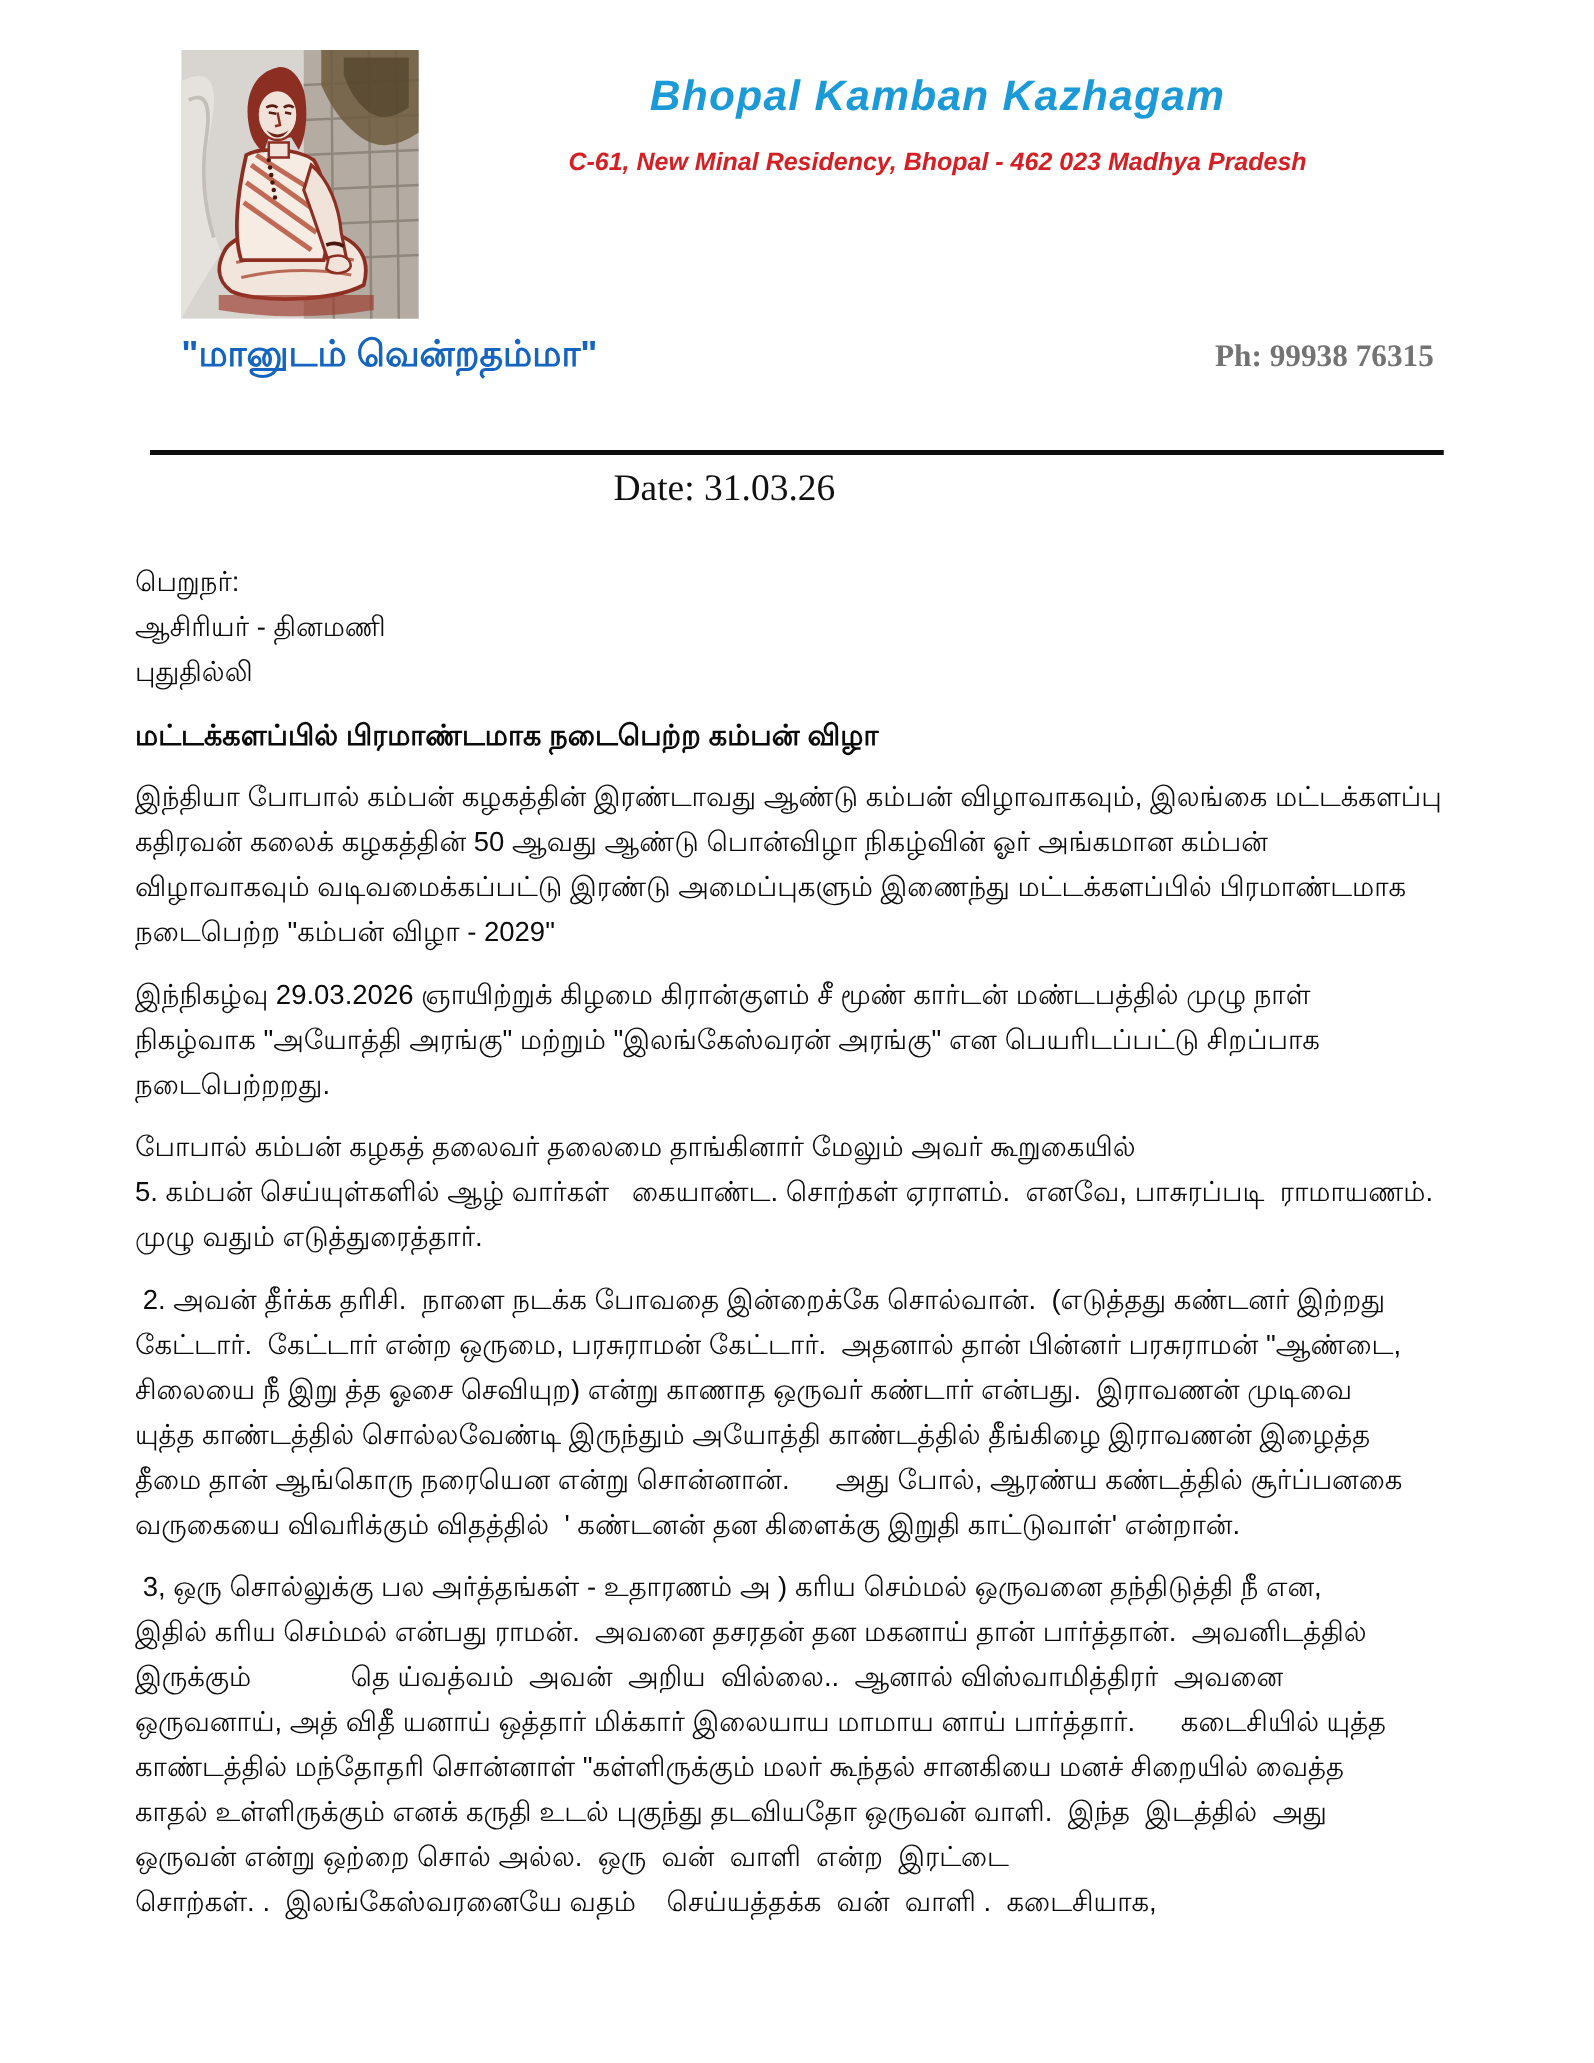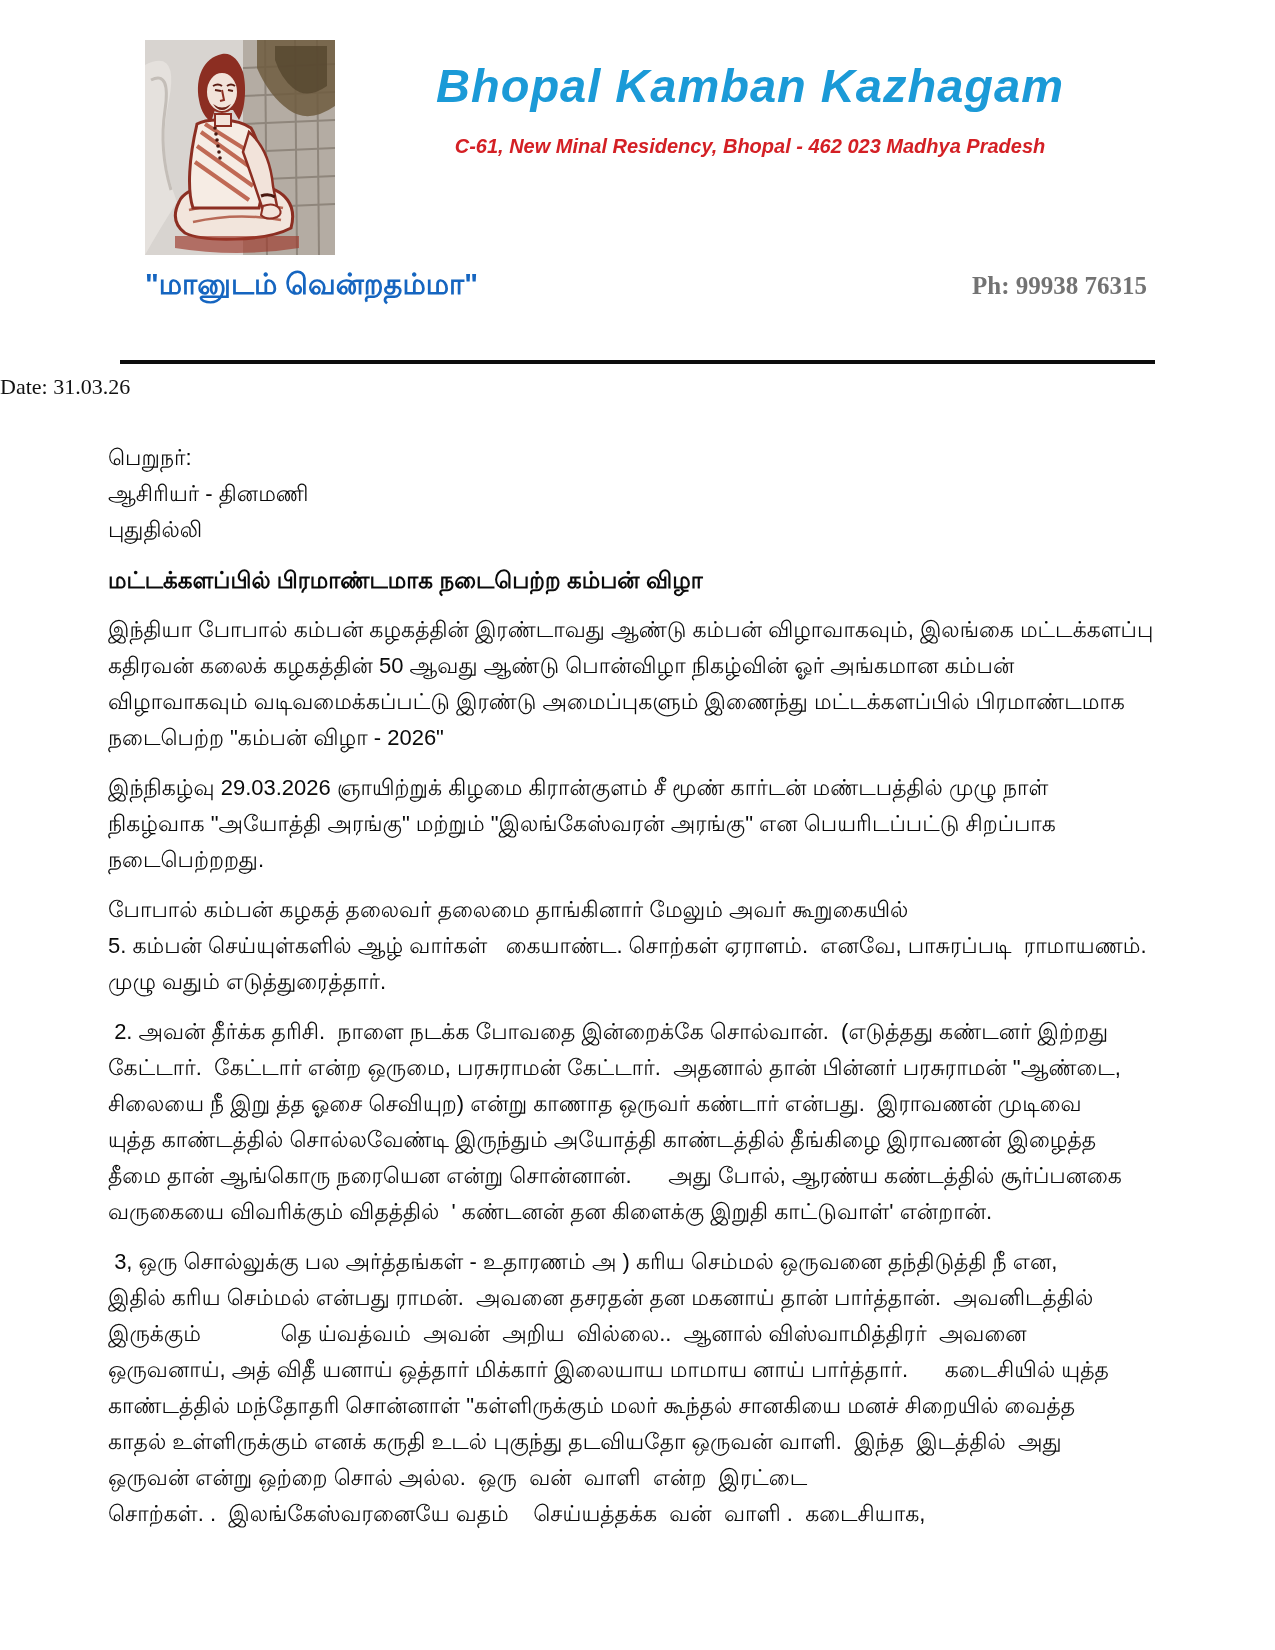--- a/index.html
+++ b/index.html
@@ -23,21 +23,21 @@
   }
   .logo svg { width: 100%; height: 100%; display: block; }
   .title-block {
     position: absolute; left: 340px; top: 58px; width: 820px;
     text-align: center;
   }
   .org-title {
     font-family: "Liberation Sans", sans-serif;
     font-style: italic;
     font-weight: 800;
-    font-size: 47px;
+    font-size: 34px;
     letter-spacing: 1px;
     color: #1B9AD7;
     white-space: nowrap;
   }
   .org-address {
     margin-top: 22px;
     font-style: italic;
     font-weight: 700;
     font-size: 20px;
     color: #D42025;
@@ -59,24 +59,24 @@
     color: #737373;
   }
   .rule {
     position: absolute; top: 360px; left: 120px; right: 120px;
     height: 4px; background: #0d0d0d;
   }
 
   
   .content { position: absolute; top: 374px; left: 0; right: 0; }
   .date-line {
-    text-align: left;
+    text-align: center;
     padding-right: 116px;
     font-family: "Liberation Serif", serif;
-    font-size: 22px;
+    font-size: 30px;
     color: #111;
   }
   .letter-body {
     padding: 0 113px 0 108px;
     font-size: 22px;
     line-height: 36px;
     color: #0b0b0b;
   }
   .recipient { margin-top: 40px; white-space: pre-wrap; }
   .subject   { margin-top: 14px; font-weight: 700; font-size: 23px; white-space: pre-wrap; }
@@ -168,21 +168,21 @@
     <div class="letter-body">
       <div class="recipient">பெறுநர்:
 ஆசிரியர் - தினமணி
 புதுதில்லி</div>
 
       <div class="subject">மட்டக்களப்பில் பிரமாண்டமாக நடைபெற்ற கம்பன் விழா</div>
 
       <div class="para">இந்தியா போபால் கம்பன் கழகத்தின் இரண்டாவது ஆண்டு கம்பன் விழாவாகவும், இலங்கை மட்டக்களப்பு
 கதிரவன் கலைக் கழகத்தின் 50 ஆவது ஆண்டு பொன்விழா நிகழ்வின் ஓர் அங்கமான கம்பன்
 விழாவாகவும் வடிவமைக்கப்பட்டு இரண்டு அமைப்புகளும் இணைந்து மட்டக்களப்பில் பிரமாண்டமாக
-நடைபெற்ற "கம்பன் விழா - 2026"</div>
+நடைபெற்ற "கம்பன் விழா - 2029"</div>
       <div class="para">இந்நிகழ்வு 29.03.2026 ஞாயிற்றுக் கிழமை கிரான்குளம் சீ மூண் கார்டன் மண்டபத்தில் முழு நாள்
 நிகழ்வாக "அயோத்தி அரங்கு" மற்றும் "இலங்கேஸ்வரன் அரங்கு" என பெயரிடப்பட்டு சிறப்பாக
 நடைபெற்றறது.</div>
       <div class="para">போபால் கம்பன் கழகத் தலைவர் தலைமை தாங்கினார் மேலும் அவர் கூறுகையில்
 5. கம்பன் செய்யுள்களில் ஆழ் வார்கள்   கையாண்ட. சொற்கள் ஏராளம்.  எனவே, பாசுரப்படி  ராமாயணம்.
 முழு வதும் எடுத்துரைத்தார்.</div>
       <div class="para"> 2. அவன் தீர்க்க தரிசி.  நாளை நடக்க போவதை இன்றைக்கே சொல்வான்.  (எடுத்தது கண்டனர் இற்றது
 கேட்டார்.  கேட்டார் என்ற ஒருமை, பரசுராமன் கேட்டார்.  அதனால் தான் பின்னர் பரசுராமன் "ஆண்டை,
 சிலையை நீ இறு த்த ஓசை செவியுற) என்று காணாத ஒருவர் கண்டார் என்பது.  இராவணன் முடிவை
 யுத்த காண்டத்தில் சொல்லவேண்டி இருந்தும் அயோத்தி காண்டத்தில் தீங்கிழை இராவணன் இழைத்த

